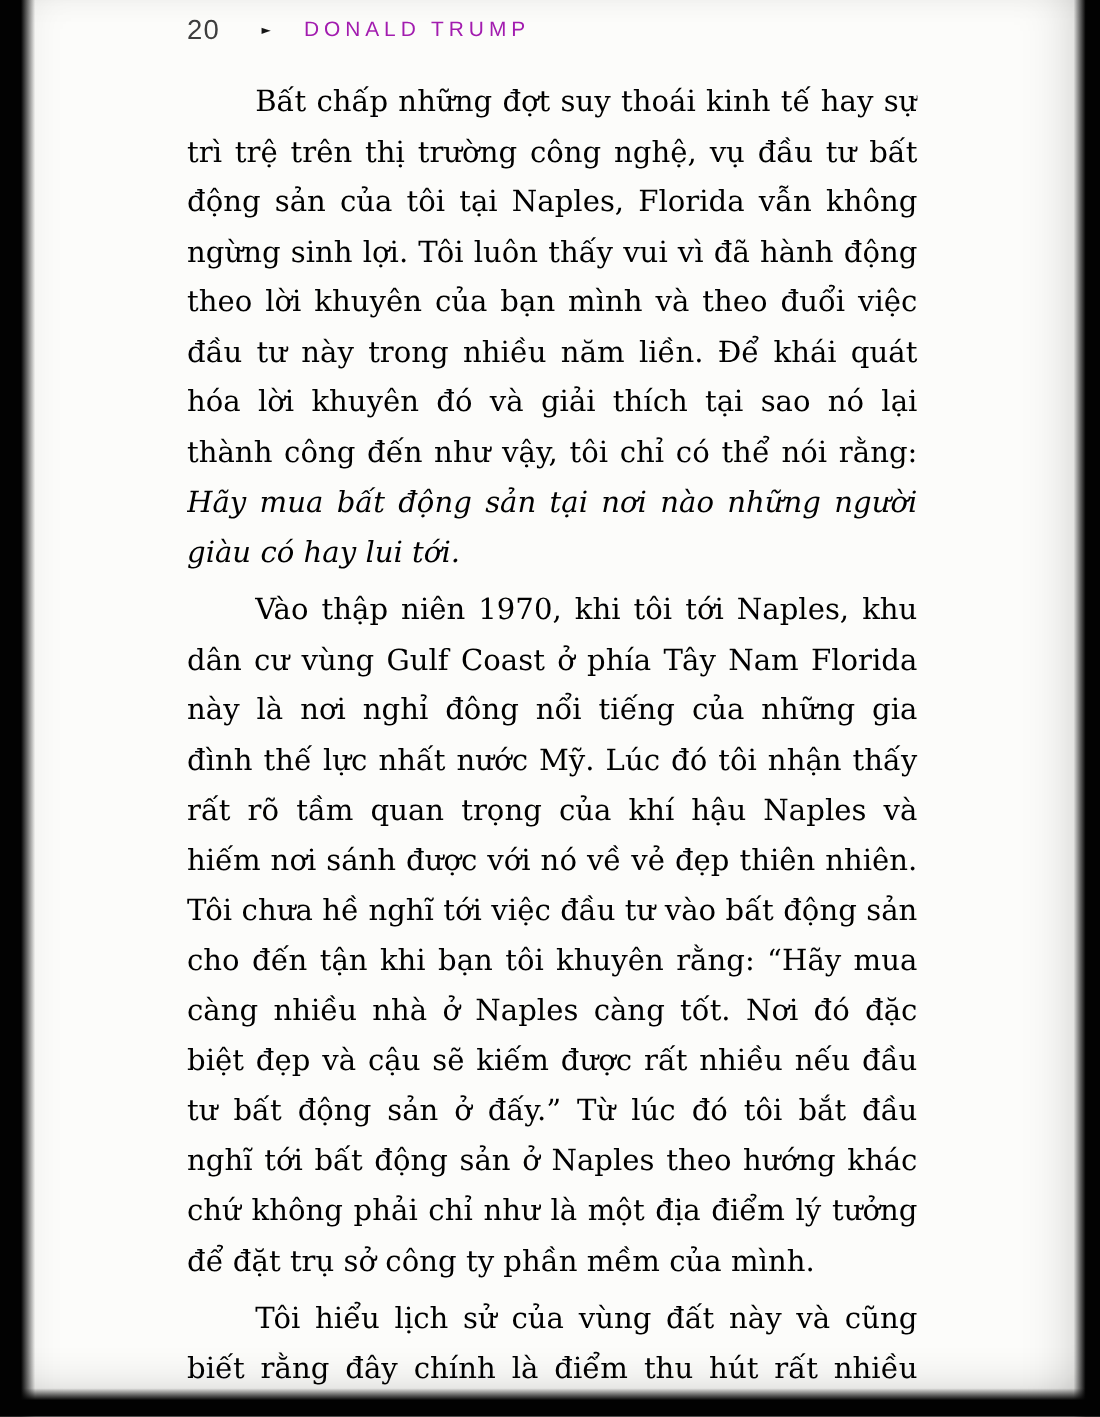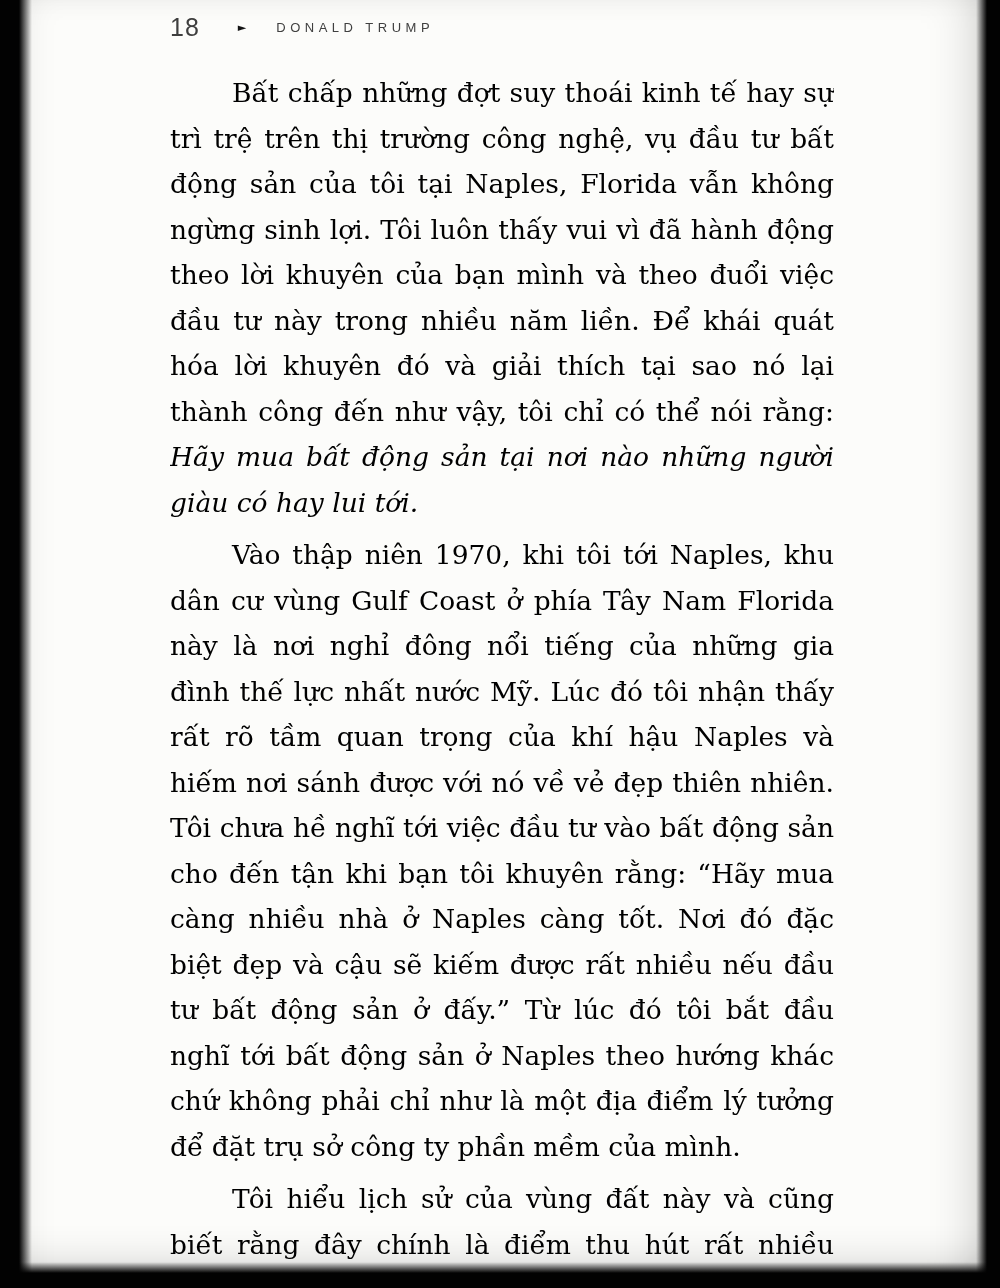--- a/index.html
+++ b/index.html
@@ -53,24 +53,24 @@
     letter-spacing: 1px;
   }
   .marker-icon {
     font-size: 11px;
     color: #141414;
     margin-left: 38px;
     line-height: 1;
   }
   .running-head {
     font-family: "Liberation Sans", sans-serif;
-    font-size: 13px;
+    font-size: 19px;
     font-weight: 500;
     letter-spacing: 4.5px;
-    color: #404040;
+    color: #a21caf;
     margin-left: 30px;
   }
   
   .text-block {
     position: absolute;
     top: 70px;
     left: 170px;
     width: 664px;
     height: 1200px;
     overflow: hidden;
@@ -85,21 +85,21 @@
     margin-bottom: 7px;
   }
   .seg-italic { font-style: italic; }
 </style>
 </head>
 <body>
 
 <div class="scan-page">
 
   <header class="page-header">
-    <span class="page-number">18</span>
+    <span class="page-number">20</span>
     <span class="marker-icon">►</span>
     <span class="running-head">DONALD TRUMP</span>
   </header>
 
   <main class="text-block">
     <p><span>Bất chấp những đợt suy thoái kinh tế hay sự trì trệ trên thị trường công nghệ, vụ đầu tư bất động sản của tôi tại Naples, Florida vẫn không ngừng sinh lợi. Tôi luôn thấy vui vì đã hành động theo lời khuyên của bạn mình và theo đuổi việc đầu tư này trong nhiều năm liền. Để khái quát hóa lời khuyên đó và giải thích tại sao nó lại thành công đến như vậy, tôi chỉ có thể nói rằng: </span><span class="seg-italic">Hãy mua bất động sản tại nơi nào những người giàu có hay lui tới.</span></p>
 
     <p><span>Vào thập niên 1970, khi tôi tới Naples, khu dân cư vùng Gulf Coast ở phía Tây Nam Florida này là nơi nghỉ đông nổi tiếng của những gia đình thế lực nhất nước Mỹ. Lúc đó tôi nhận thấy rất rõ tầm quan trọng của khí hậu Naples và hiếm nơi sánh được với nó về vẻ đẹp thiên nhiên. Tôi chưa hề nghĩ tới việc đầu tư vào bất động sản cho đến tận khi bạn tôi khuyên rằng: “Hãy mua càng nhiều nhà ở Naples càng tốt. Nơi đó đặc biệt đẹp và cậu sẽ kiếm được rất nhiều nếu đầu tư bất động sản ở đấy.” Từ lúc đó tôi bắt đầu nghĩ tới bất động sản ở Naples theo hướng khác chứ không phải chỉ như là một địa điểm lý tưởng để đặt trụ sở công ty phần mềm của mình.</span></p>
 
     <p><span>Tôi hiểu lịch sử của vùng đất này và cũng biết rằng đây chính là điểm thu hút rất nhiều người giàu có. Những cư dân tiêu biểu đầu tiên ở đây có thể kể đến: Thomas Edison, Henry Ford, Harvey Firestone, Greta Garbo, Gary Cooper và Barron G. Collier.</span></p>

